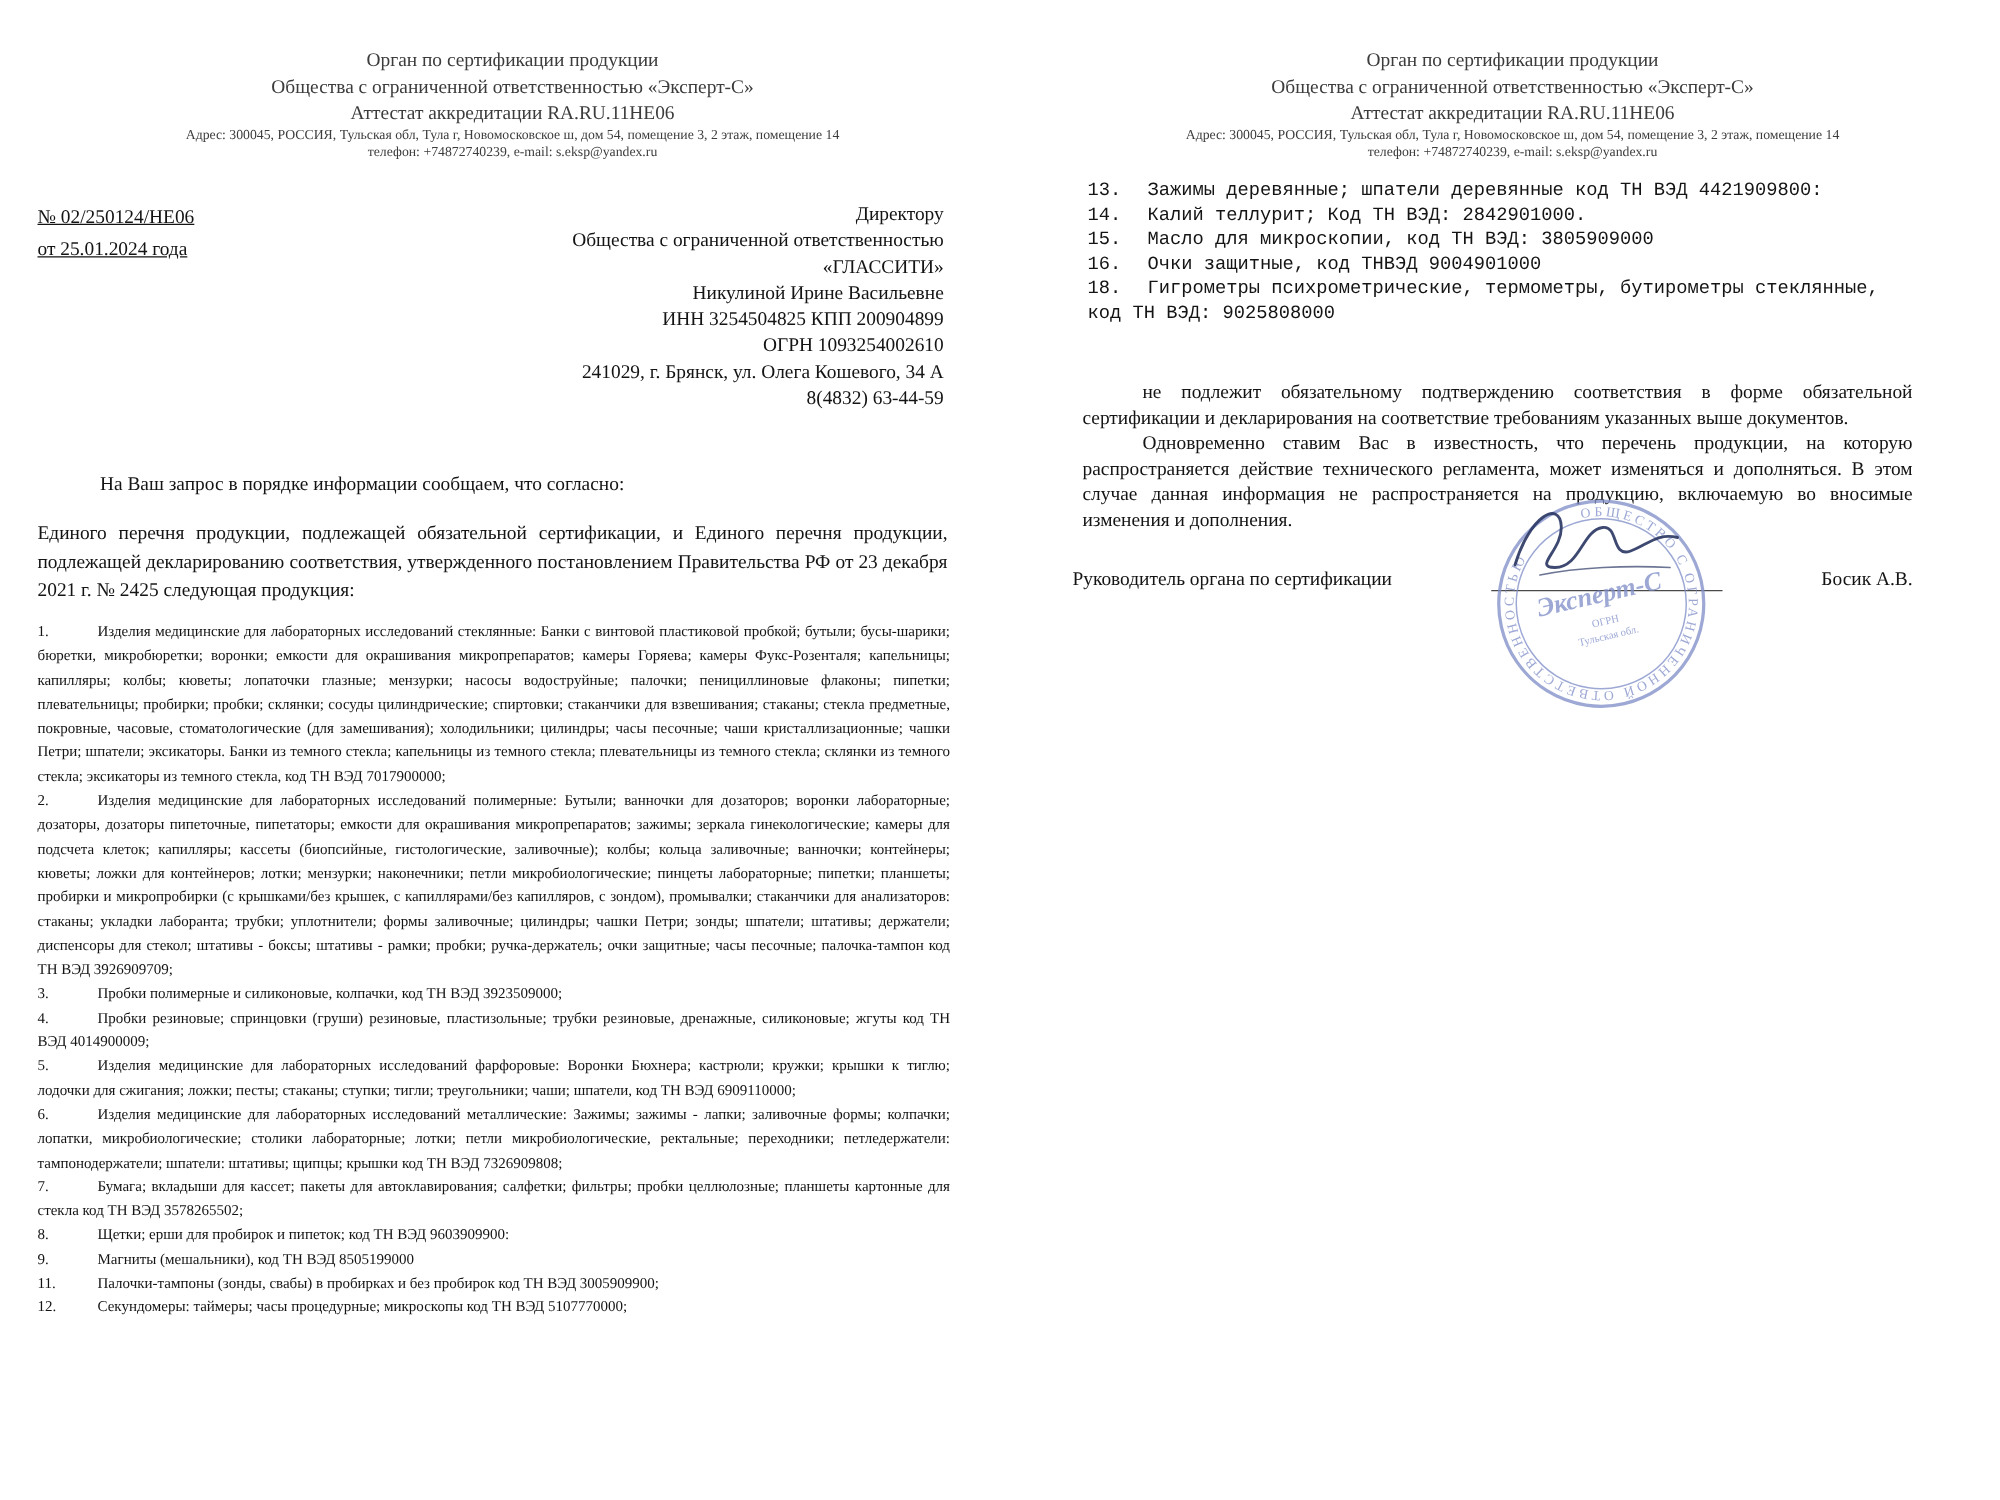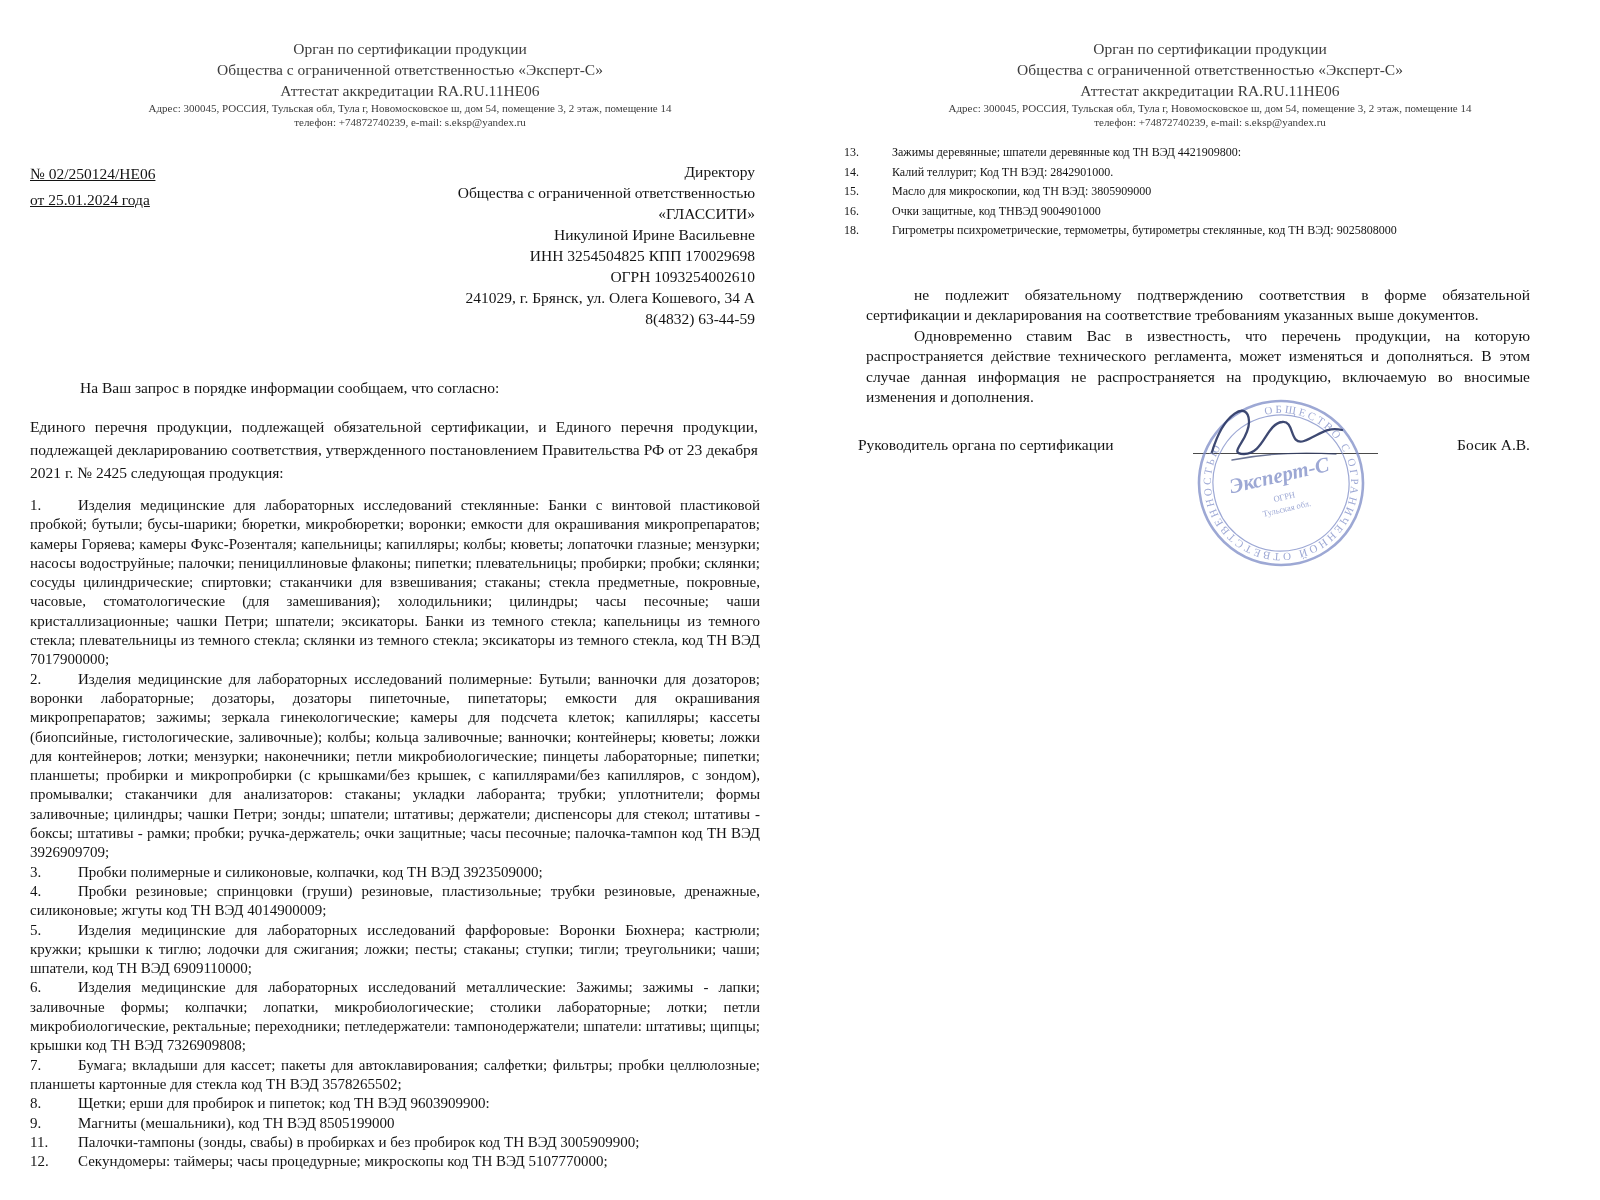--- a/index.html
+++ b/index.html
@@ -19,26 +19,26 @@
 
   
   .ref-row { display:flex; justify-content:space-between; align-items:flex-start;
              margin:32px 45px 0 30px; }
   .ref-block div { font-size:15.5px; line-height:26px;text-decoration:underline; }
   .addressee { text-align:right; font-size:15.5px; line-height:21px; }
 
   .intro { margin:50px 45px 0 30px; font-size:15.5px; text-indent:50px; }
   .lead  { margin:18px 42px 0 30px; font-size:15.5px; line-height:23px; text-align:justify; }
 
-  .items { margin:12px 40px 0 30px; font-size:15px; }
+  .items { margin:12px 40px 0 30px; font-size:12px; }
   .item  { line-height:19.3px; text-align:justify; }
   .item .num { display:inline-block; width:48px; }
 
   
-  .r-items { margin:14px 70px 0 44px; font-size:12px; }
+  .r-items { margin:14px 70px 0 70px; font-size:15px;font-family:Liberation Mono, monospace; }
   .r-item  { line-height:19.5px; }
   .r-item .num { display:inline-block; width:48px; }
 
   .rp { margin:0 70px 0 66px; font-size:15.5px; line-height:20.5px;
         text-align:justify; text-indent:48px; }
   .rp.first { margin-top:44px; }
 
   .sig-row { margin:28px 70px 4px 58px; display:flex; align-items:flex-end; font-size:15.5px; }
   .sig-gap { flex:1; }
   .sig-line { width:185px; border-bottom:1.4px solid #4a4a4a; height:14px; align-self:flex-end; }
@@ -63,21 +63,21 @@
   <div class="ref-row">
     <div class="ref-block">
       <div>№ 02/250124/НЕ06</div>
       <div>от 25.01.2024 года</div>
     </div>
     <div class="addressee">
       <div>Директору</div>
       <div>Общества с ограниченной ответственностью</div>
       <div>«ГЛАССИТИ»</div>
       <div>Никулиной Ирине Васильевне</div>
-      <div>ИНН 3254504825 КПП 170029698</div>
+      <div>ИНН 3254504825 КПП 200904899</div>
       <div>ОГРН 1093254002610</div>
       <div>241029, г. Брянск, ул. Олега Кошевого, 34 А</div>
       <div>8(4832) 63-44-59</div>
     </div>
   </div>
 
   <p class="intro">На Ваш запрос в порядке информации сообщаем, что согласно:</p>
   <p class="lead">Единого перечня продукции, подлежащей обязательной сертификации, и Единого перечня продукции, подлежащей декларированию соответствия, утвержденного постановлением Правительства РФ от 23 декабря 2021 г. № 2425 следующая продукция:</p>
 
   <div class="items">

